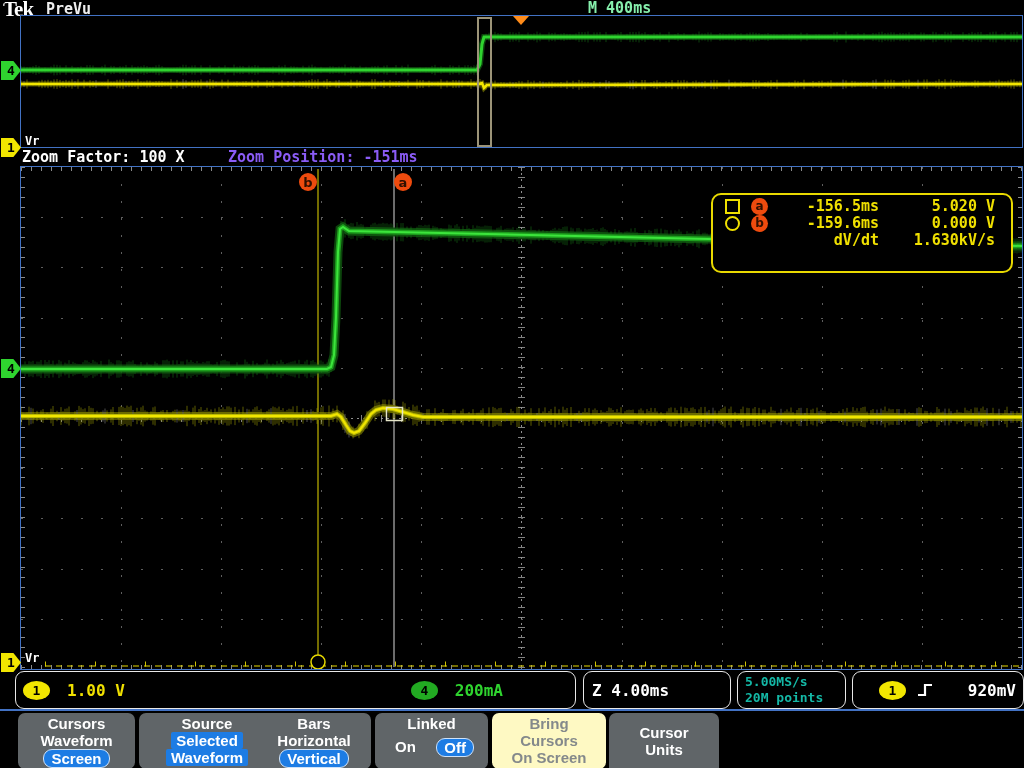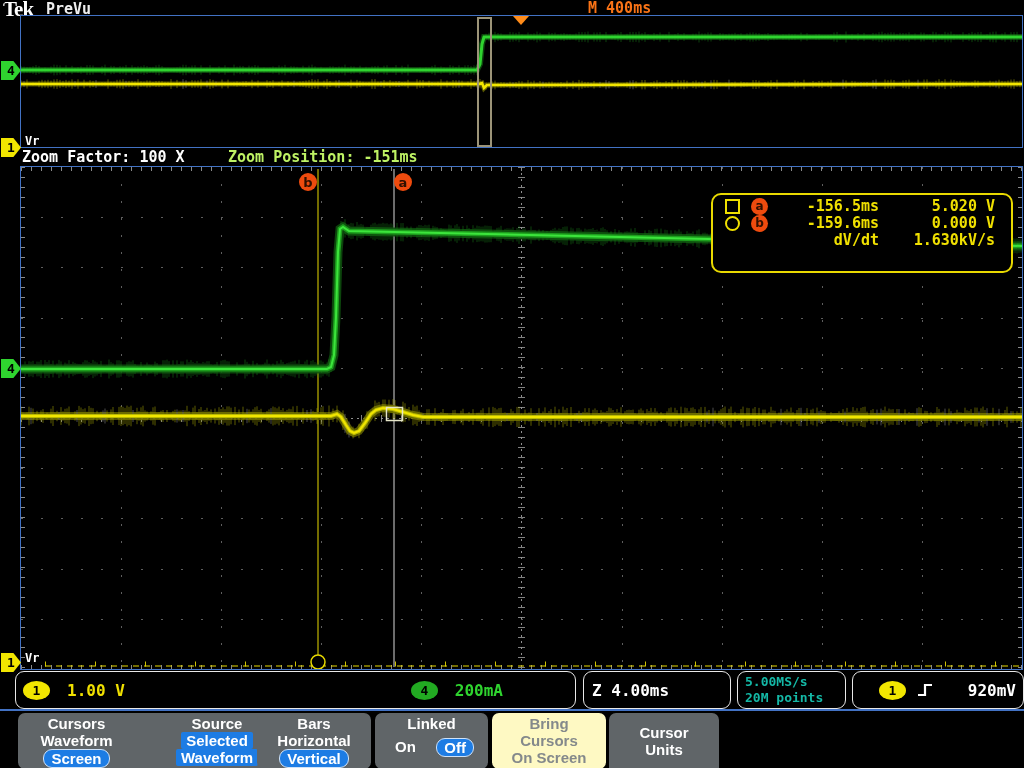--- a/index.html
+++ b/index.html
@@ -2,26 +2,26 @@
 <html><head>
 <meta charset="utf-8">
 <style>
   html,body{margin:0;padding:0;background:#000;}
   #screen{position:relative;width:1024px;height:768px;background:#000;overflow:hidden;
           font-family:"DejaVu Sans Mono",monospace;border-radius:12px;}
   .abs{position:absolute;}
   
   #tek-logo{left:3px;top:-3px;font:bold 21px "Liberation Serif",serif;color:#fff;letter-spacing:-1px;}
   #prevu{left:46px;top:0px;font:bold 15px "DejaVu Sans Mono",monospace;color:#eee;}
-  #m-scale{left:588px;top:-1px;font:bold 15px "DejaVu Sans Mono",monospace;color:#f97316;}
+  #m-scale{left:588px;top:-1px;font:bold 15px "DejaVu Sans Mono",monospace;color:#86efac;}
   
   #overview{left:20px;top:15px;width:1001px;height:131px;border:1px solid #4272c4;background:#000;}
   #mainpanel{left:20px;top:166px;width:1001px;height:502px;border:1px solid #4272c4;background:#000;}
   #zoombar-factor{left:22px;top:148px;font:bold 15px "DejaVu Sans Mono",monospace;color:#fff;}
-  #zoombar-pos{left:228px;top:148px;font:bold 15px "DejaVu Sans Mono",monospace;color:#bef264;}
+  #zoombar-pos{left:228px;top:148px;font:bold 15px "DejaVu Sans Mono",monospace;color:#8b5cf6;}
   
   .chmark{width:20px;height:19px;clip-path:polygon(0 0,62% 0,100% 50%,62% 100%,0 100%);
           display:flex;align-items:center;justify-content:center;
           font:bold 13px "DejaVu Sans Mono",monospace;color:#000;z-index:6;}
   .vr{font:bold 12px "DejaVu Sans Mono",monospace;color:#fff;z-index:6;}
   
   #zoomwin{left:456px;top:1px;width:11px;height:126px;border:2px solid #9c9478;z-index:4;}
   #trigpos{left:492px;top:0px;width:0;height:0;border-left:8px solid transparent;
            border-right:8px solid transparent;border-top:9px solid #ff8c1a;z-index:4;}
   
@@ -177,21 +177,21 @@
     </svg>
     <span class="stxt" style="margin-left:auto;margin-right:7px;">920mV</span>
   </div>
   <div class="abs" id="blueline"></div>
 
   <div class="mbtn" style="left:18px;width:117px;">
     <div>Cursors</div>
     <div>Waveform</div>
     <div><span class="pill">Screen</span></div>
   </div>
-  <div class="mbtn" style="left:122px;width:136px;padding-left:27px;">
+  <div class="mbtn" style="left:139px;width:136px;">
     <div>Source</div>
     <div><span class="fillhl">Selected</span></div>
     <div><span class="fillhl">Waveform</span></div>
   </div>
   <div class="mbtn" style="left:257px;width:114px;">
     <div>Bars</div>
     <div>Horizontal</div>
     <div><span class="pill">Vertical</span></div>
   </div>
   <div class="mbtn" style="left:375px;width:113px;">

